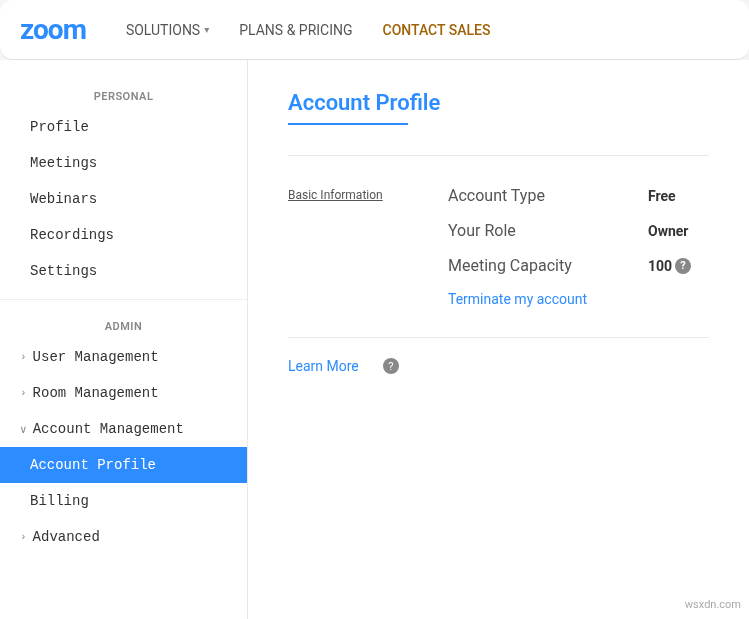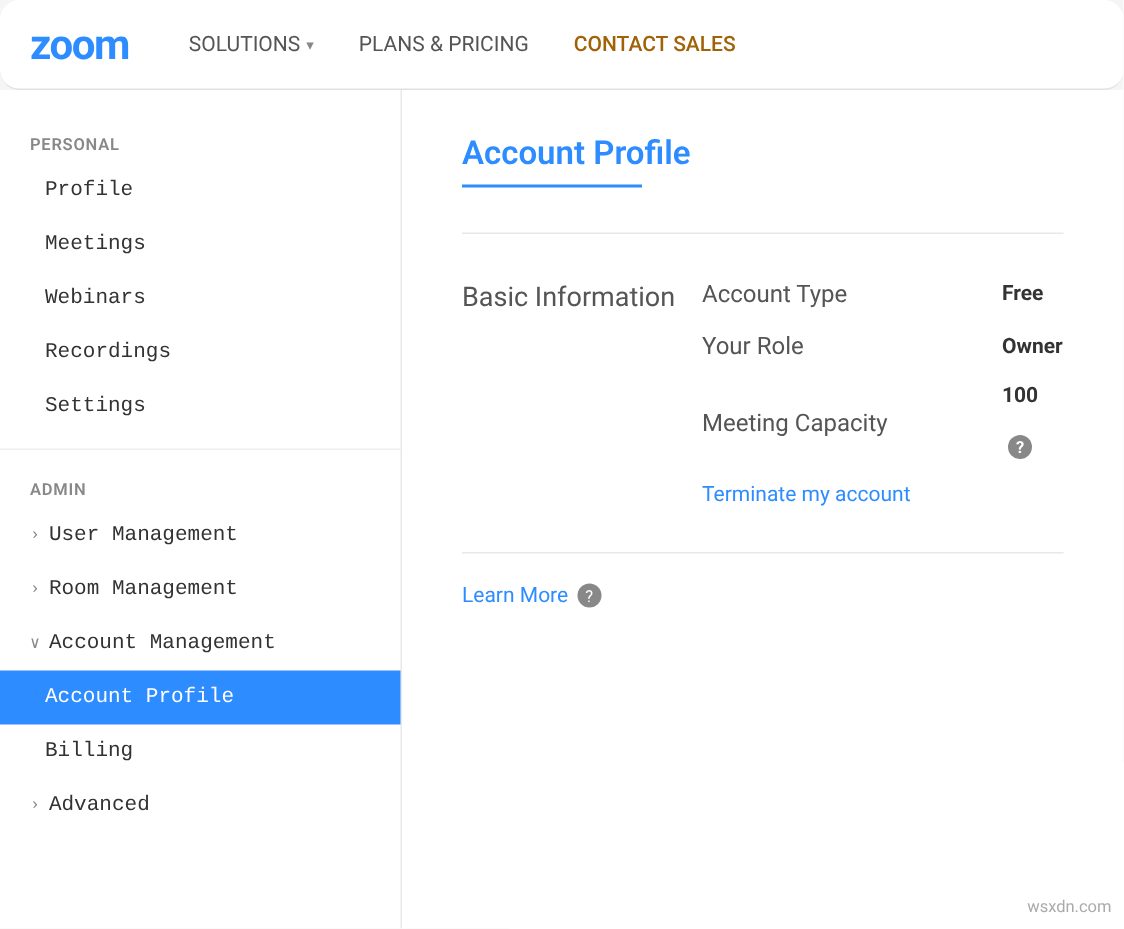--- a/index.html
+++ b/index.html
@@ -44,25 +44,26 @@
     .chevron-down { font-size: 10px; color: #888; }
 
     
     .layout {
       display: flex;
       min-height: calc(619px - 60px);
     }
 
     
     .sidebar {
-      width: 268px;
+      width: 248px;
       background: #fff;
       border-right: 1px solid #e8e8e8;
       padding-top: 20px;
       flex-shrink: 0;
+      text-align: center;
     }
     .sidebar-section-label {
       font-size: 11px;
       font-weight: 600;
       color: #888;
       letter-spacing: 0.5px;
       padding: 10px 20px 6px 20px;
       text-transform: uppercase;
     }
     .sidebar-item {
@@ -114,23 +115,24 @@
     }
 
     .content-section {
       border-top: 1px solid #e8e8e8;
       padding: 30px 0;
       display: flex;
     }
     .section-label {
       width: 160px;
       color: #555;
-      font-size: 18px;
+      font-size: 12px;
       flex-shrink: 0;
       padding-top: 2px;
+      text-decoration: underline;
     }
     .section-content {
       flex: 1;
     }
     .info-row {
       display: flex;
       align-items: center;
       margin-bottom: 16px;
     }
     .info-key {
@@ -139,22 +141,21 @@
       font-size: 16px;
     }
     .info-value {
       font-weight: 700;
       color: #333;
       font-size: 14px;
     }
     .info-value.with-icon {
       display: flex;
       align-items: center;
-      gap: 18px;
-      flex-direction: column;
+      gap: 3px;
     }
     .help-icon {
       width: 16px;
       height: 16px;
       border-radius: 50%;
       background: #888;
       color: #fff;
       font-size: 11px;
       display: inline-flex;
       align-items: center;
@@ -173,21 +174,21 @@
     .bottom-section {
       border-top: 1px solid #e8e8e8;
       padding: 20px 0;
     }
     .learn-more {
       color: #2D8CFF;
       cursor: pointer;
       font-size: 14px;
       display: flex;
       align-items: center;
-      gap: 6px;
+      gap: 24px;
     }
 
     .watermark {
       position: fixed;
       bottom: 8px;
       right: 8px;
       font-size: 11px;
       color: #aaa;
     }
   </style>

